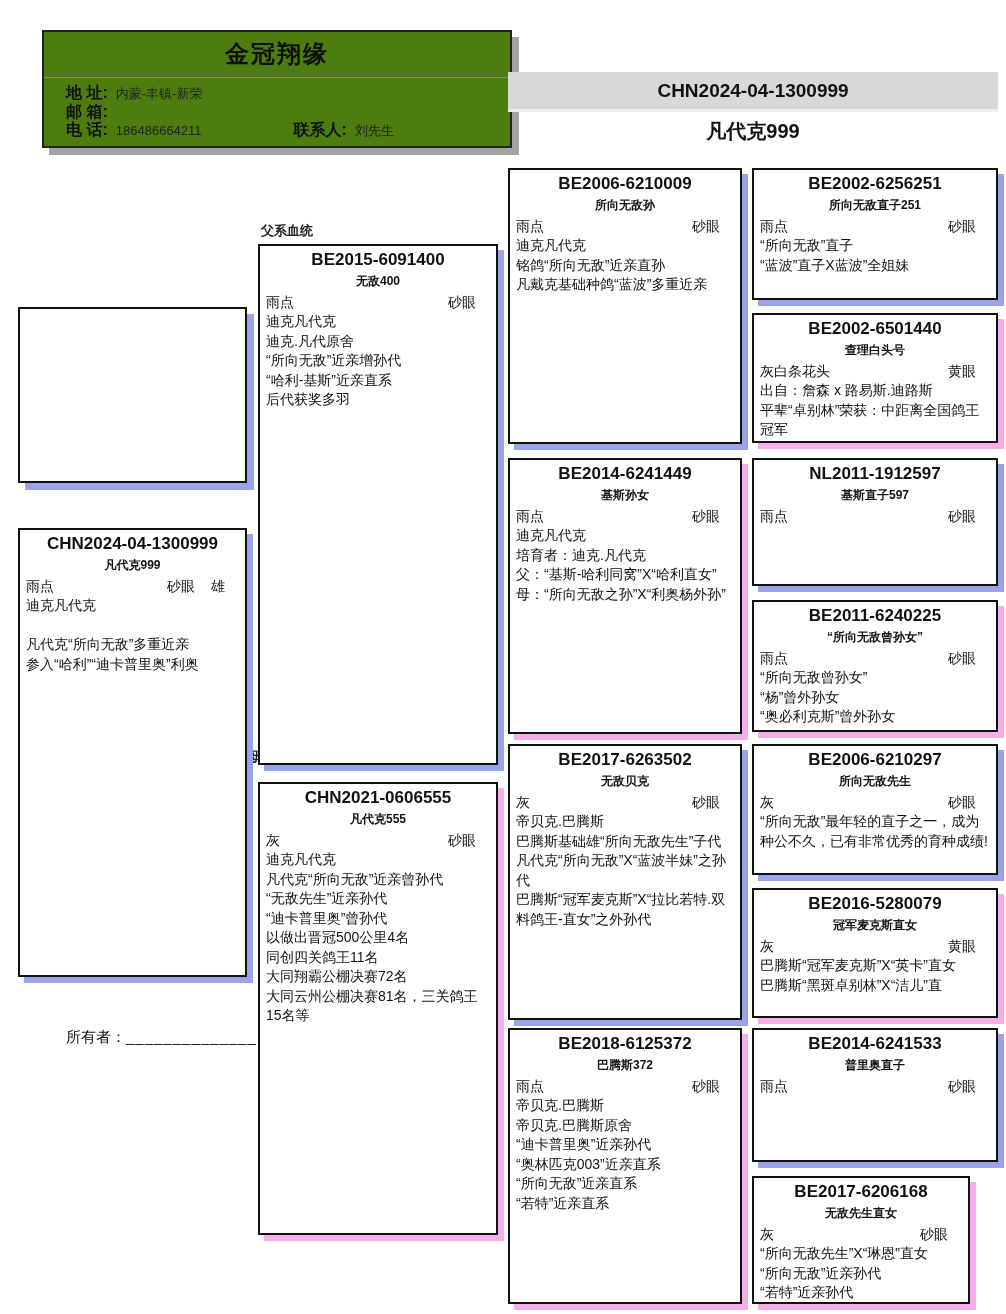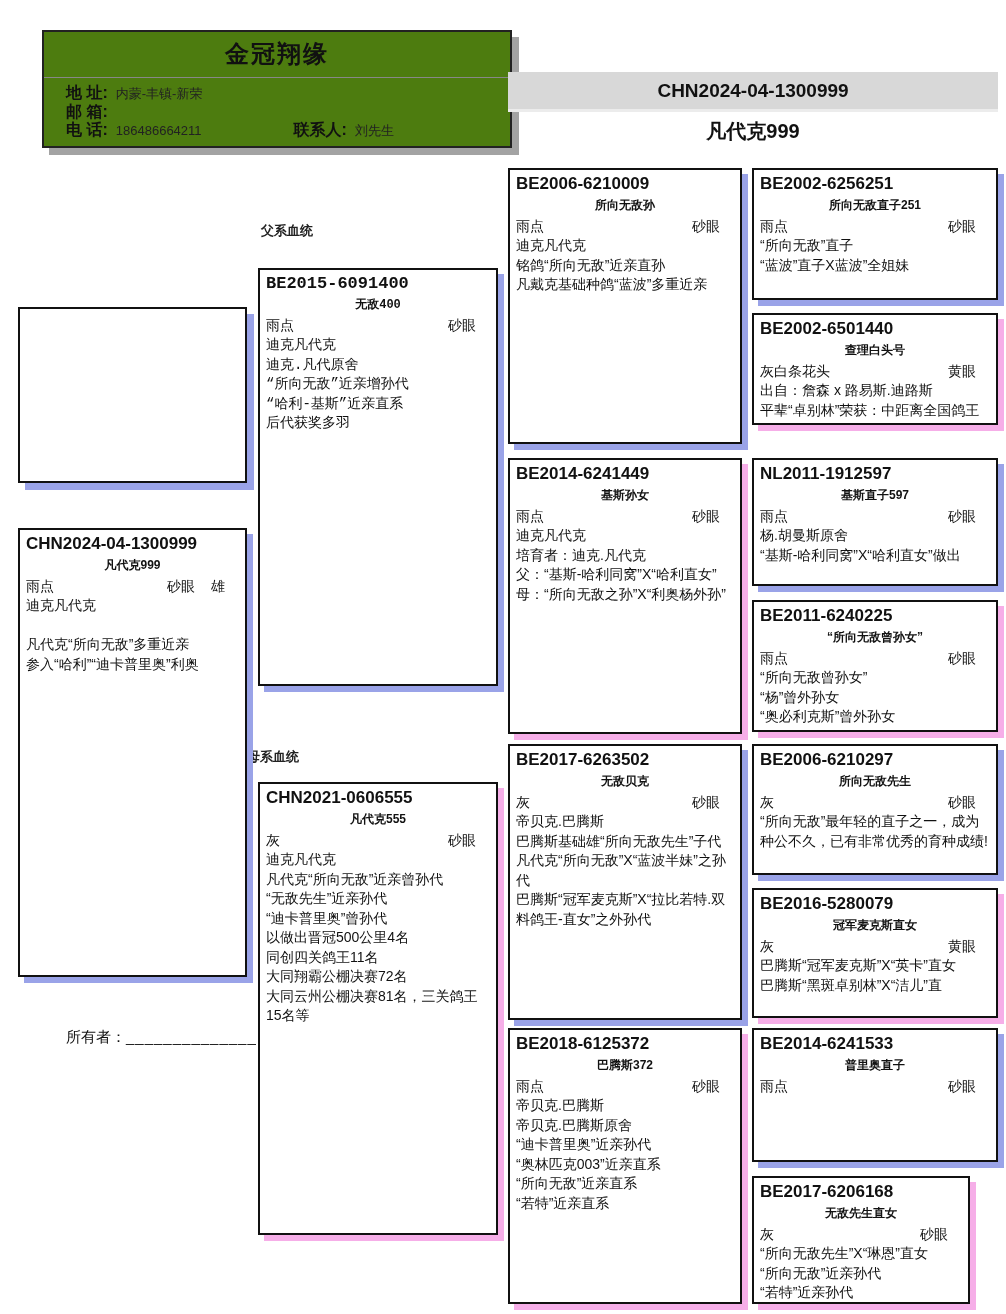--- a/index.html
+++ b/index.html
@@ -37,21 +37,21 @@
   
   .secline{position:absolute;font-size:13px;font-weight:bold;color:#222;}
 
   
   .pbox{
     position:absolute;background:#fff;border:2px solid #111;
     box-sizing:border-box;overflow:hidden;padding:3px 6px 4px 6px;
   }
   .pbox.sire{box-shadow:6px 6px 0 #9aa3e8;}
   .pbox.dam{box-shadow:6px 6px 0 #f6aee8;}
-  .ring{text-align:left;font-weight:bold;font-size:17px;line-height:22px;white-space:nowrap;}
+  .ring{text-align:center;font-weight:bold;font-size:17px;line-height:22px;white-space:nowrap;}
   .bname{text-align:center;font-weight:bold;font-size:12px;line-height:21px;white-space:nowrap;}
   .trow{display:flex;justify-content:space-between;font-size:14px;line-height:20px;padding-right:14px;}
   .trow .sex{margin-left:16px;}
   .desc{font-size:14px;line-height:19.5px;white-space:pre-line;}
 
   .photo{
     position:absolute;left:18px;top:307px;width:229px;height:176px;
     background:#fff;border:2px solid #111;box-shadow:7px 7px 0 #9aa3e8;box-sizing:border-box;
   }
 
@@ -100,21 +100,21 @@
   <div class="desc">迪克凡代克
 
 凡代克“所向无敌”多重近亲
 参入“哈利”“迪卡普里奥”利奥</div>
 </div>
 
 <div class="owner">
   <span>所有者：</span><span class="uline">______________</span>
 </div>
 
-<div class="pbox sire" style="left:258px;top:268px;width:240px;height:418px;font-family:Liberation Mono, monospace;">
+<div class="pbox sire" style="left:258px;top:244px;width:240px;height:521px;">
   <div class="ring">BE2015-6091400</div>
   <div class="bname">无敌400</div>
   <div class="trow">
     <span>雨点</span>
     <span>砂眼</span>
   </div>
   <div class="desc">迪克凡代克
 迪克.凡代原舍
 “所向无敌”近亲增孙代
 “哈利-基斯”近亲直系
@@ -195,40 +195,38 @@
   <div class="ring">BE2002-6256251</div>
   <div class="bname">所向无敌直子251</div>
   <div class="trow">
     <span>雨点</span>
     <span>砂眼</span>
   </div>
   <div class="desc">“所向无敌”直子
 “蓝波”直子X蓝波”全姐妹</div>
 </div>
 
-<div class="pbox dam" style="left:752px;top:313px;width:246px;height:112px;">
+<div class="pbox dam" style="left:752px;top:313px;width:246px;height:130px;">
   <div class="ring">BE2002-6501440</div>
   <div class="bname">查理白头号</div>
   <div class="trow">
     <span>灰白条花头</span>
     <span>黄眼</span>
   </div>
   <div class="desc">出自：詹森 x 路易斯.迪路斯
 平辈“卓别林”荣获：中距离全国鸽王冠军</div>
 </div>
 
 <div class="pbox sire" style="left:752px;top:458px;width:246px;height:128px;">
   <div class="ring">NL2011-1912597</div>
   <div class="bname">基斯直子597</div>
   <div class="trow">
     <span>雨点</span>
     <span>砂眼</span>
   </div>
-  <div class="desc">杨.胡曼斯原舍
-“基斯-哈利同窝”X“哈利直女”做出</div>
 </div>
 
 <div class="pbox dam" style="left:752px;top:600px;width:246px;height:132px;">
   <div class="ring">BE2011-6240225</div>
   <div class="bname">“所向无敌曾孙女”</div>
   <div class="trow">
     <span>雨点</span>
     <span>砂眼</span>
   </div>
   <div class="desc">“所向无敌曾孙女”

